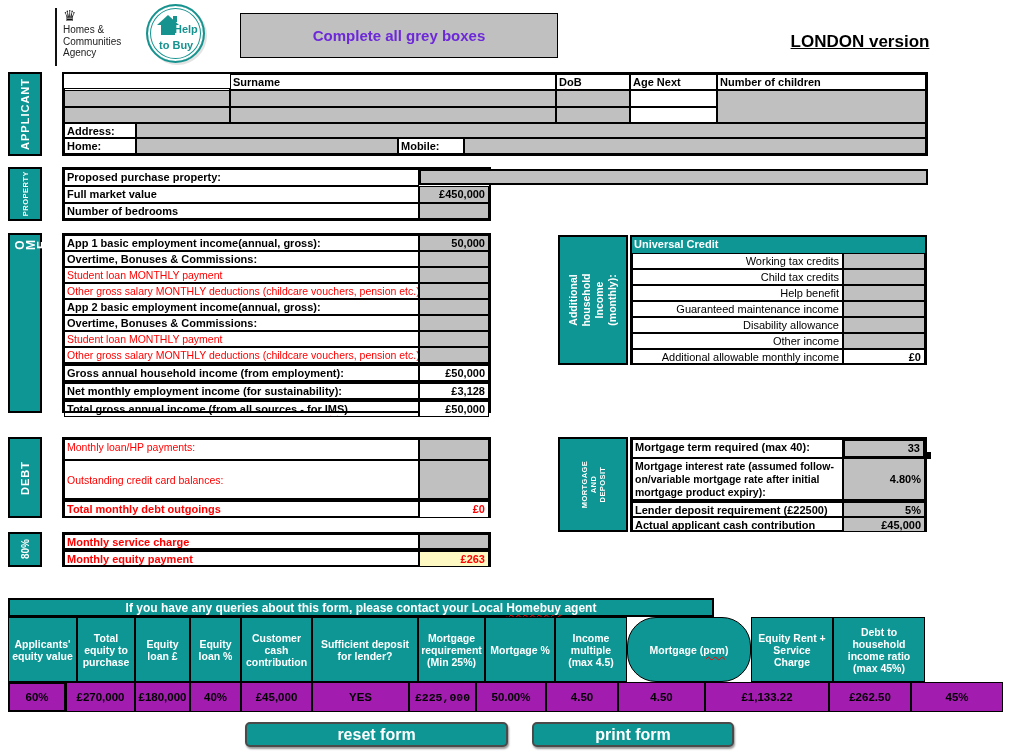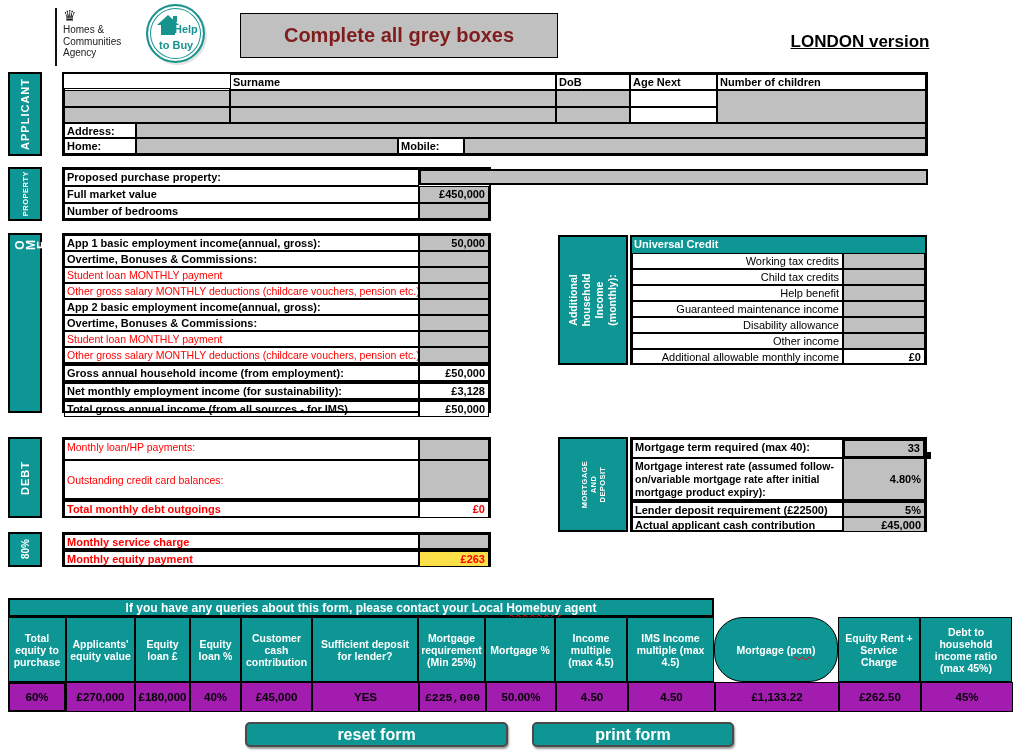--- a/index.html
+++ b/index.html
@@ -55,21 +55,21 @@
       <polygon points="2,12 13,2 24,12" fill="#16938f"></polygon>
       <rect x="18" y="3" width="4" height="6" fill="#16938f"></rect>
       <rect x="6" y="11" width="14" height="11" fill="#16938f"></rect>
     </svg>
     <div class="abs" style="left:26px;top:17px;font-weight:bold;font-size:11px;color:#16938f;">Help</div>
     <div class="abs" style="left:11px;top:33px;font-weight:bold;font-size:11px;color:#16938f;">to Buy</div>
   </div>
 
   <div class="abs grey" style="left:240px;top:13px;width:318px;height:45px;border:1px solid #000;display:flex;
               align-items:center;justify-content:center;">
-    <span style="color:#7f1d1d;font-weight:bold;font-size:20px;">Complete all grey boxes</span>
+    <span style="color:#6d28d9;font-weight:bold;font-size:15px;">Complete all grey boxes</span>
   </div>
 
   <div class="abs" style="left:750px;top:32px;width:220px;text-align:center;font-weight:bold;font-size:17px;
               text-decoration:underline;">LONDON version</div>
 
   <div class="abs tealbox" style="left:8px;top:72px;width:34px;height:84px;">
     <span class="vtext" style="font-size:11px;">APPLICANT</span>
   </div>
 
   <div class="abs box" style="left:62px;top:72px;width:866px;height:84px;position:absolute;">
@@ -270,52 +270,51 @@
     <span class="vtext" style="font-size:10px;letter-spacing:0;">80%</span>
   </div>
 
   <div class="abs box" style="left:62px;top:532px;width:429px;height:35px;">
     <div class="frow" style="height:15px;">
       <div class="c lbl boldred" style="width:355px;">Monthly service charge</div>
       <div class="c grey" style="width:70px;"></div>
     </div>
     <div class="frow thick-top" style="height:16px;">
       <div class="c lbl boldred" style="width:355px;">Monthly equity payment</div>
-      <div class="c val boldred" style="width:70px;background:#fde047;">£263</div>
+      <div class="c val boldred" style="width:70px;background:#fef9c3;">£263</div>
     </div>
   </div>
 
   <div class="abs" style="left:8px;top:598px;width:1004px;height:114px;">
     <div class="abs tealbox" style="left:0;top:0;width:706px;height:19px;font-size:12px;">
       <span><span>If you have any queries about this form, please contact your Local </span><span class="sq">Homebuy</span><span> agent</span></span>
     </div>
     <div class="abs frow" style="left:0;top:19px;height:65px;">
+      <div class="c hdrcell" style="width:69px;height:65px;">Applicants' equity value</div>
       <div class="c hdrcell" style="width:58px;height:65px;">Total equity to purchase</div>
-      <div class="c hdrcell" style="width:69px;height:65px;">Applicants' equity value</div>
       <div class="c hdrcell" style="width:55px;height:65px;">Equity loan £</div>
       <div class="c hdrcell" style="width:51px;height:65px;">Equity loan %</div>
       <div class="c hdrcell" style="width:71px;height:65px;">Customer cash contribution</div>
       <div class="c hdrcell" style="width:106px;height:65px;">Sufficient deposit for lender?</div>
       <div class="c hdrcell" style="width:67px;height:65px;">Mortgage requirement (Min 25%)</div>
       <div class="c hdrcell" style="width:70px;height:65px;">Mortgage %</div>
       <div class="c hdrcell" style="width:72px;height:65px;">Income multiple (max 4.5)</div>
-      <div class="c hdrcell" style="width:87px;height:65px;">IMS Income multiple (max 4.5)</div>
       <div class="c hdrcell" style="width:124px;height:65px;border-radius:29px;">
         <span><span>Mortgage (</span><span class="sq">pcm</span><span>)</span></span>
       </div>
       <div class="c hdrcell" style="width:82px;height:65px;">Equity Rent + Service Charge</div>
       <div class="c hdrcell" style="width:92px;height:65px;">Debt to household income ratio (max 45%)</div>
     </div>
     <div class="abs frow" style="left:0;top:84px;height:30px;">
       <div class="c valcell grey" style="width:58px;height:30px;border:2px solid #000;">60%</div>
       <div class="c valcell" style="width:69px;height:30px;">£270,000</div>
       <div class="c valcell" style="width:55px;height:30px;">£180,000</div>
       <div class="c valcell" style="width:51px;height:30px;">40%</div>
       <div class="c valcell" style="width:71px;height:30px;">£45,000</div>
-      <div class="c valcell" style="width:107px;height:30px;">YES</div>
+      <div class="c valcell" style="width:97px;height:30px;">YES</div>
       <div class="c valcell" style="width:67px;height:30px;font-family:Liberation Mono, monospace;">£225,000</div>
       <div class="c valcell" style="width:70px;height:30px;">50.00%</div>
       <div class="c valcell" style="width:72px;height:30px;">4.50</div>
       <div class="c valcell" style="width:87px;height:30px;">4.50</div>
       <div class="c valcell" style="width:124px;height:30px;">£1,133.22</div>
       <div class="c valcell" style="width:82px;height:30px;">£262.50</div>
       <div class="c valcell" style="width:92px;height:30px;">45%</div>
     </div>
   </div>
 

